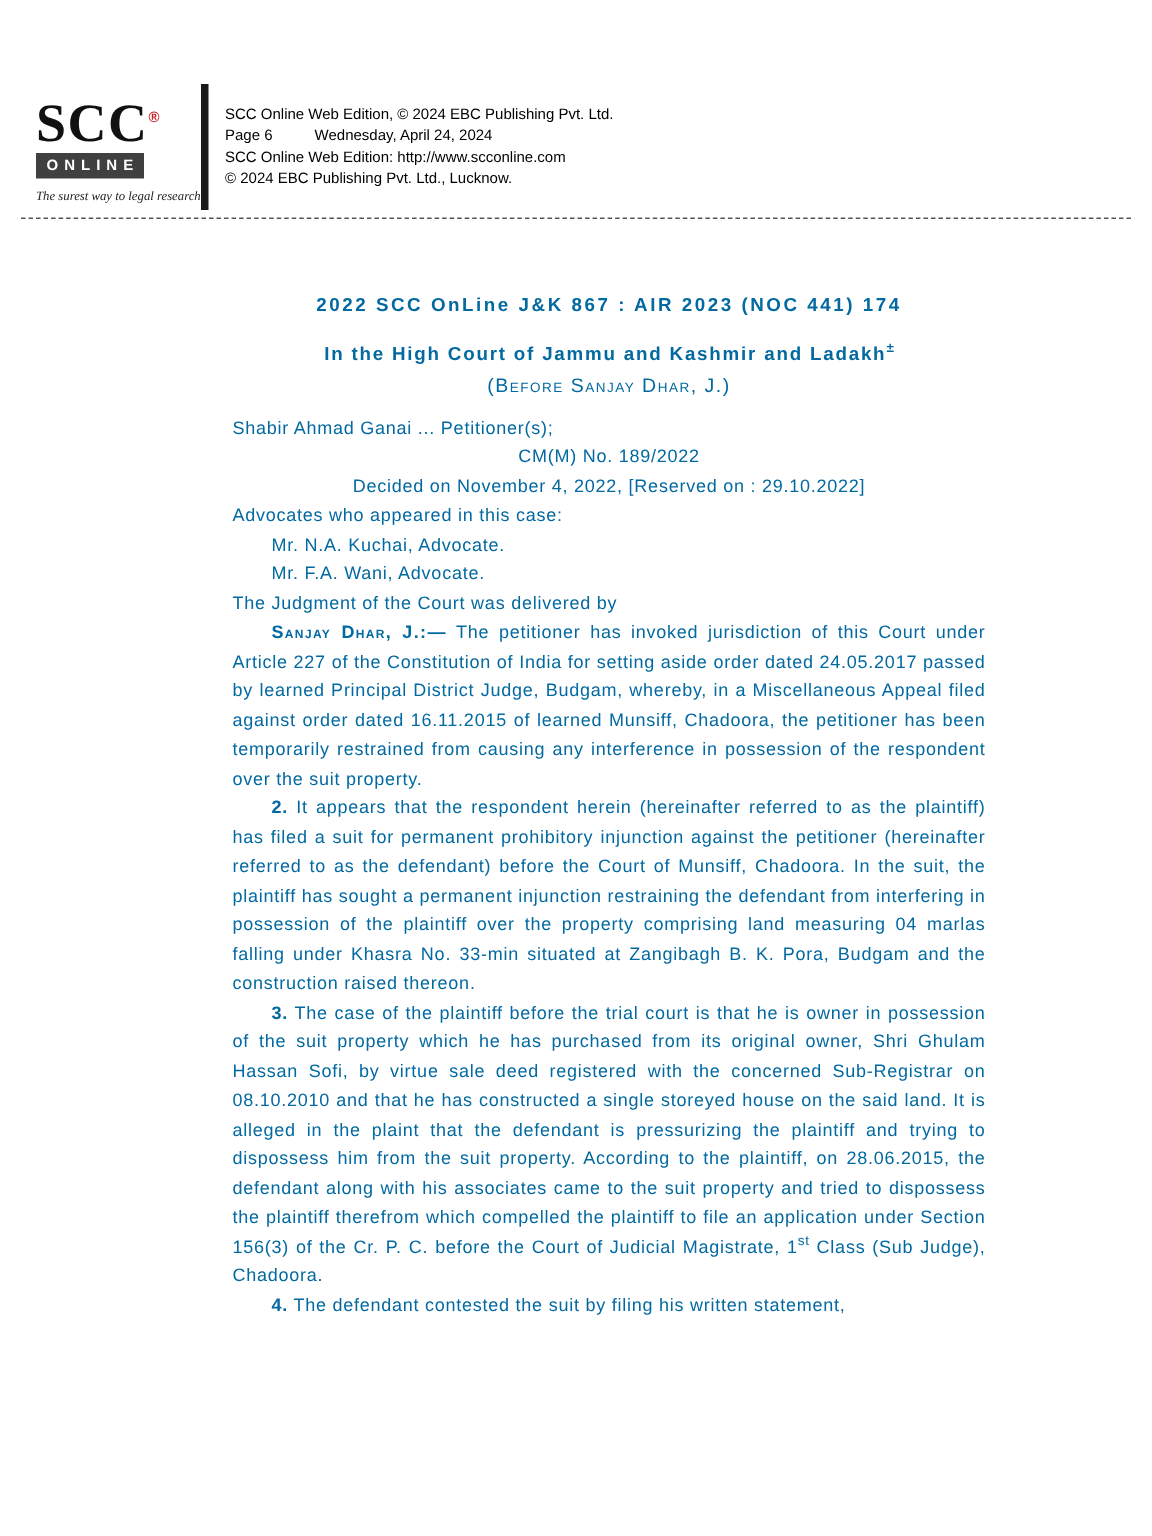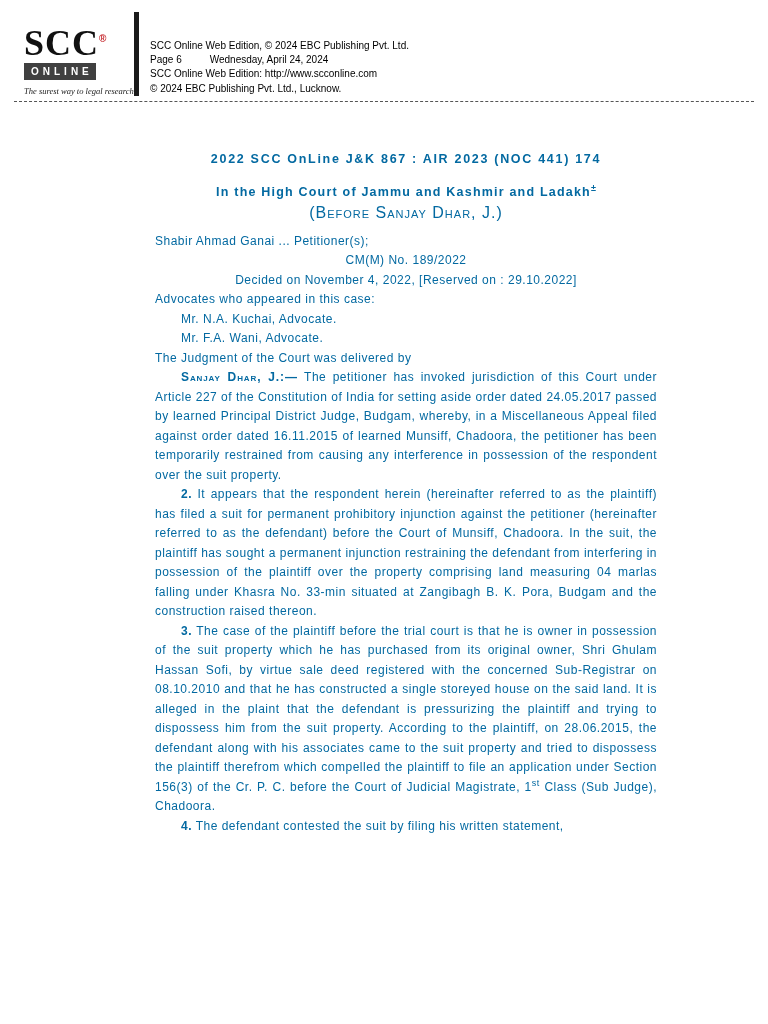--- a/index.html
+++ b/index.html
@@ -3,21 +3,21 @@
 <meta charset="utf-8">
 <style>
   * { margin:0; padding:0; box-sizing:border-box; }
   html,body { background:#ffffff; }
   body {
     width:768px; height:1024px;
     font-family:"Liberation Sans", sans-serif;
     color:#000; position:relative; overflow:hidden;
   }
   
-  .print-header { display:flex; align-items:flex-end; padding:10px 20px 0 24px; }
+  .print-header { display:flex; align-items:center; padding:10px 20px 0 24px;margin-top:44px; }
   .logo-block { width:106px; padding-top:6px; }
   .logo-scc {
     font-family:"Liberation Serif", serif; font-weight:bold;
     font-size:36px; line-height:0.95; letter-spacing:1px; color:#111;
     white-space:nowrap;
   }
   .logo-reg { color:#c32026; font-size:10px; vertical-align:super; font-family:"Liberation Sans", sans-serif; letter-spacing:0; }
   .logo-online {
     display:inline-block; background:#404040; color:#fff;
     font-weight:bold; font-size:10px; letter-spacing:4px;
@@ -41,21 +41,21 @@
   .citation {
     text-align:center; font-weight:bold; font-size:12.5px;
     letter-spacing:1.7px; margin-bottom:13px;
   }
   .court {
     text-align:center; font-weight:bold; font-size:12.5px;
     letter-spacing:1.2px; margin-bottom:1px;
   }
   .court sup { font-size:9px; letter-spacing:0; }
   .coram {
-    text-align:center; font-variant:small-caps; font-size:16px;
+    text-align:center; font-variant:small-caps; font-size:13px;
     letter-spacing:1px; margin-bottom:9px;
   }
   .versus { font-style:italic; margin-left:60px; }
   .center-line { text-align:center; }
   .indent-line { margin-left:26px; }
   .para { text-align:justify; text-indent:26px; }
   .para-lead { font-weight:bold; font-variant:small-caps; letter-spacing:0.9px; }
   .para-num { font-weight:bold; }
   sup { font-size:9px; line-height:0; }
 </style>

